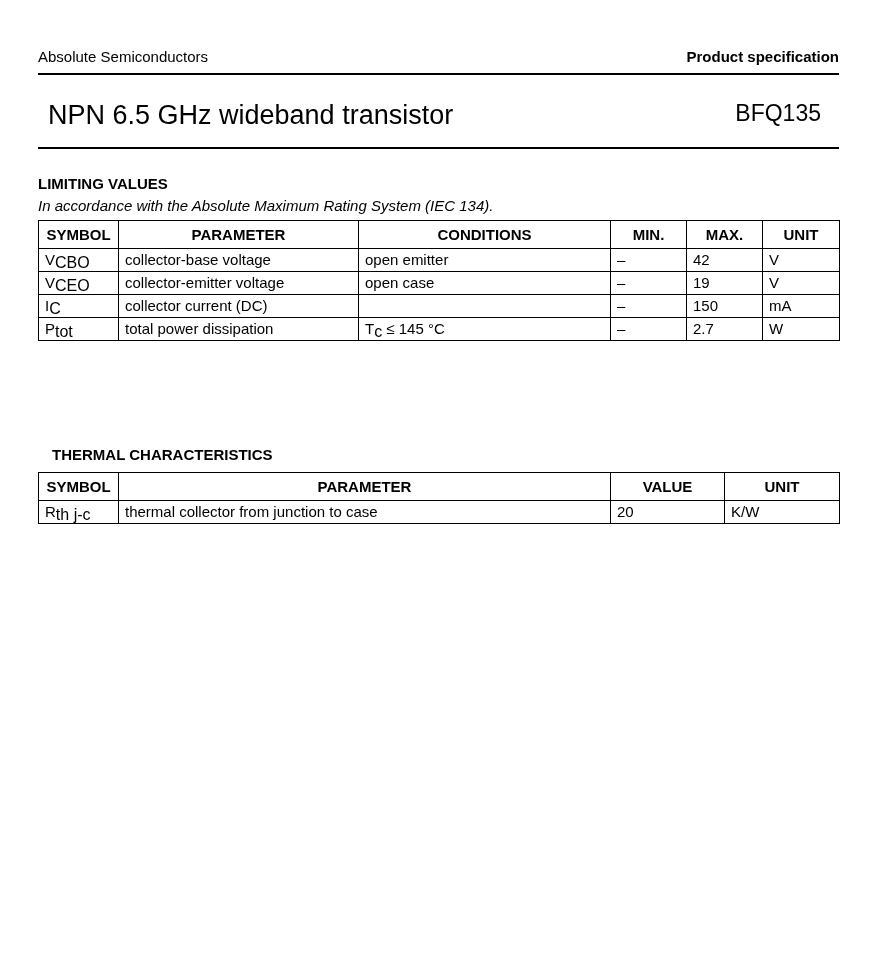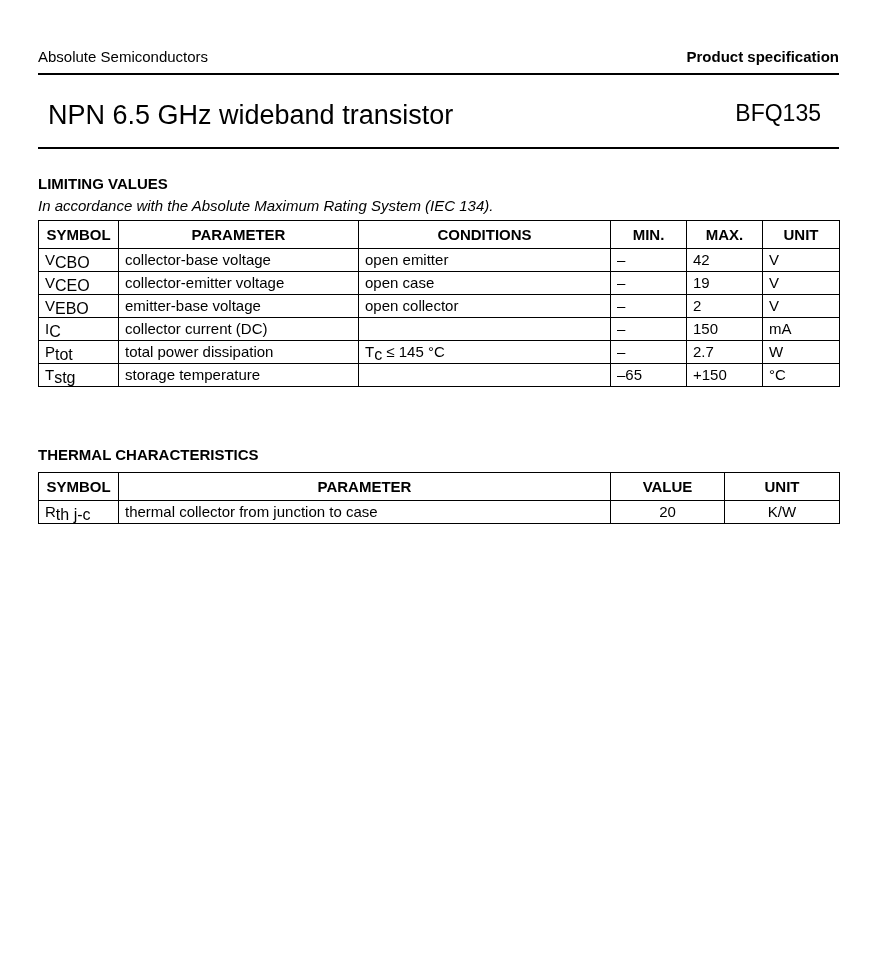--- a/index.html
+++ b/index.html
@@ -9,32 +9,32 @@
     }
     .hdr-left { position: absolute; left: 38px; top: 48px; font-size: 15px; }
     .hdr-right { position: absolute; right: 38px; top: 48px; font-size: 15px; font-weight: bold; }
     .rule { position: absolute; left: 38px; width: 801px; height: 2px; background: #000; }
     .rule.r1 { top: 73px; }
     .rule.r2 { top: 147px; }
     .title { position: absolute; left: 48px; top: 100px; font-size: 27px; text-align: center; }
     .partno { position: absolute; right: 56px; top: 100px; font-size: 23px; }
     .sec-title { position: absolute; left: 38px; font-size: 15px; font-weight: bold; }
     .sec1 { top: 175px; }
-    .sec2 { top: 446px; }
+    .sec2 { top: 446px; margin-left: 14px; }
     .intro { position: absolute; left: 38px; top: 197px; font-size: 15px; font-style: italic; }
     table {
       position: absolute; left: 38px; width: 801px; border-collapse: collapse;
       font-size: 15px; table-layout: fixed; padding-left: 34px;
     }
     td, th { border: 1.5px solid #000; padding: 0 6px; height: 22px; line-height: 20px; white-space: nowrap; }
     th { font-weight: bold; text-align: center; height: 27px; }
     .t1 { top: 220px; }
     .t2 { top: 472px; }
     sub { font-size: 16px; vertical-align: -3px; line-height: 0; }
-    .center { text-align: center; }
+    .center { text-align: left; }
   </style>
 </head>
 <body>
 
 <div class="hdr-left">Absolute Semiconductors</div>
 <div class="hdr-right">Product specification</div>
 <div class="rule r1"></div>
 <div class="title">NPN 6.5 GHz wideband transistor</div>
 <div class="partno">BFQ135</div>
 <div class="rule r2"></div>
@@ -72,50 +72,34 @@
     </tr>
     <tr>
       <td><span>V</span><sub>CEO</sub></td>
       <td>collector-emitter voltage</td>
       <td><span>open case</span><sub></sub><span></span></td>
       <td>–</td>
       <td>19</td>
       <td>V</td>
     </tr>
     <tr>
-      <td><span>V</span><sub>EBO</sub></td>
-      <td>emitter-base voltage</td>
-      <td><span>open collector</span><sub></sub><span></span></td>
-      <td>–</td>
-      <td>2</td>
-      <td>V</td>
-    </tr>
-    <tr>
       <td><span>I</span><sub>C</sub></td>
       <td>collector current (DC)</td>
       <td><span></span><sub></sub><span></span></td>
       <td>–</td>
       <td>150</td>
       <td>mA</td>
     </tr>
     <tr>
       <td><span>P</span><sub>tot</sub></td>
       <td>total power dissipation</td>
       <td><span>T</span><sub>c</sub><span> ≤ 145 °C</span></td>
       <td>–</td>
       <td>2.7</td>
       <td>W</td>
-    </tr>
-    <tr>
-      <td><span>T</span><sub>stg</sub></td>
-      <td>storage temperature</td>
-      <td><span></span><sub></sub><span></span></td>
-      <td>–65</td>
-      <td>+150</td>
-      <td>°C</td>
     </tr>
   </tbody>
 </table>
 
 <div class="sec-title sec2">THERMAL CHARACTERISTICS</div>
 
 <table class="t2">
   <colgroup>
     <col style="width:80px">
       <col style="width:492px">

